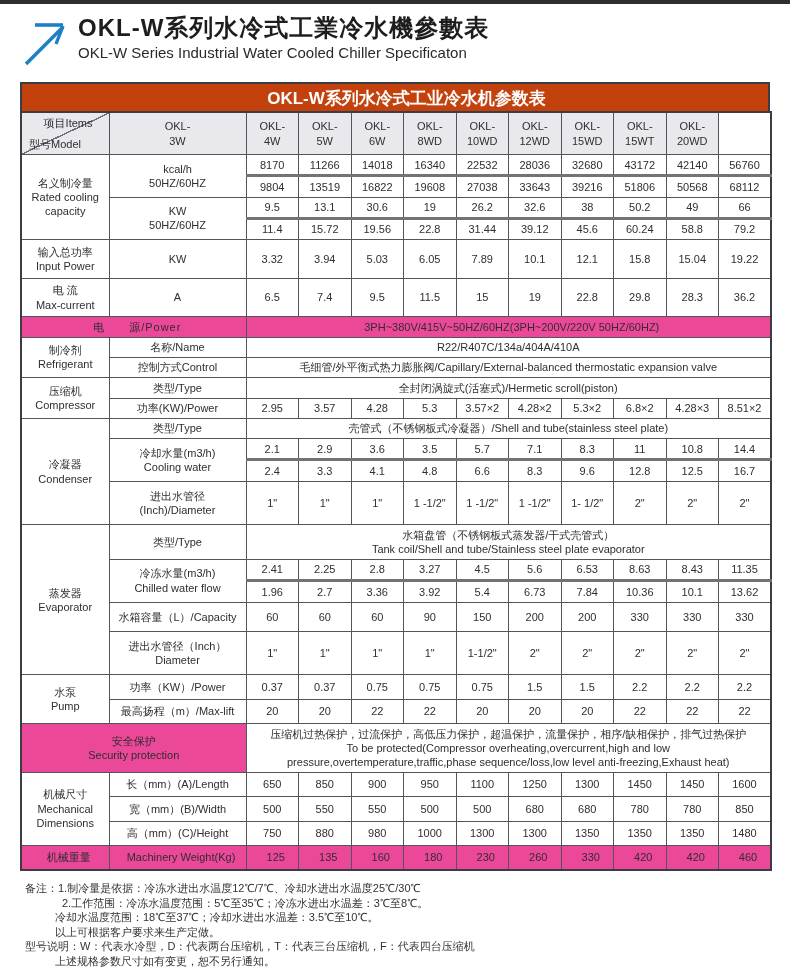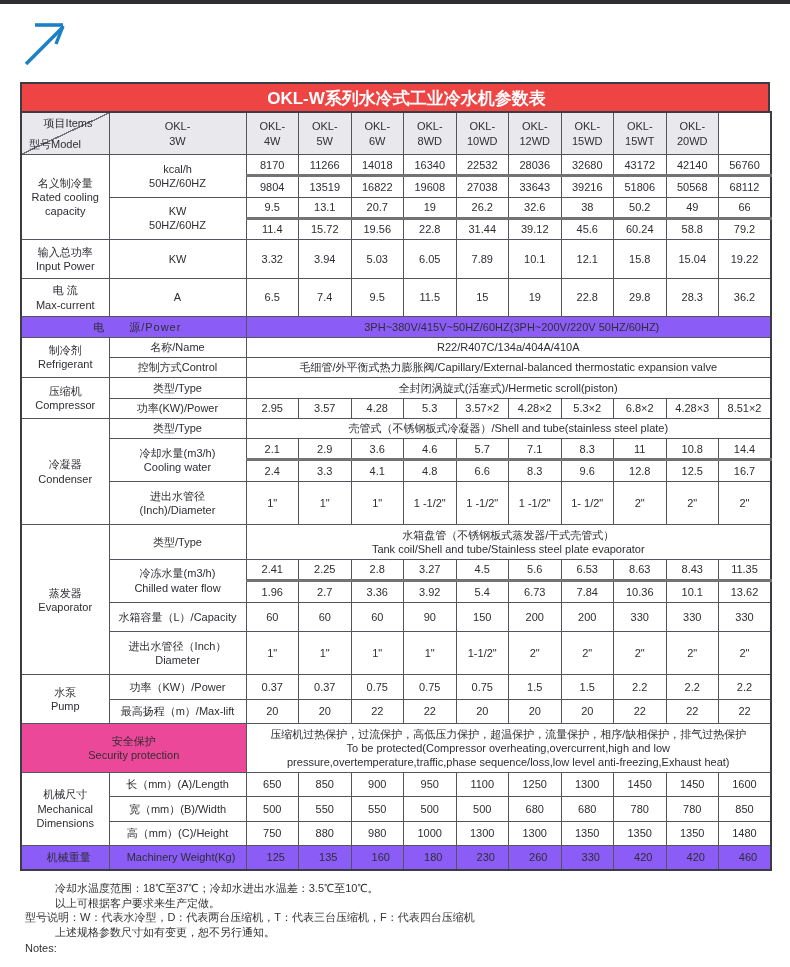--- a/index.html
+++ b/index.html
@@ -20,21 +20,21 @@
     white-space:pre-line;padding:2.5px 1px;line-height:1.3;font-weight:normal;color:#2e2e33;}
   tr.hdr th{background:#e9e9ed;height:36px;font-size:11px;margin-top:28px;}
   td.corner{position:relative;background:
     linear-gradient(to bottom right,transparent calc(50% - 0.7px),#70707a calc(50% - 0.7px),#70707a calc(50% + 0.7px),transparent calc(50% + 0.7px)),#e9e9ed;}
   .corner .cm{position:absolute;left:7px;bottom:3px;font-size:11px;}
   .corner .ci{position:absolute;right:16px;top:3px;font-size:11px;}
   td.lbl{}
   td.itm{}
   td.lft{text-align:left;padding:4px 4px 4px 6px;line-height:1.35;}
   td.pw{letter-spacing:1px;}
-  tr.gray td{background:#8b5cf6;padding-left:8px;}
+  tr.gray td{background:#ec4899;padding-left:8px;}
   td.gray2{background:#ec4899;}
   tr.sub td{border-top:3px solid #737373;}
   tr.tall td{padding-top:7px;padding-bottom:7px;}
   tr.med td{padding-top:4.5px;padding-bottom:4.5px;}
   
   .notes{margin:10px 0 0 25px;width:745px;}
   .note-line{font-size:11px;line-height:14.6px;color:#333336;}
   .ind-1{padding-left:30px;}
   .ind-2{padding-left:37px;}
 </style>
@@ -42,24 +42,28 @@
 <body>
 
 <div class="top-strip"></div>
 
 <div class="page-header">
   <svg class="logo" viewBox="0 0 52 52">
     <path d="M6 48 L43 11" stroke="#1b80c4" stroke-width="3.6" fill="none"></path>
     <path d="M15 9 L43 9" stroke="#1b80c4" stroke-width="3.6" fill="none"></path>
     <path d="M43 10 L36 28" stroke="#1b80c4" stroke-width="3.4" fill="none"></path>
   </svg>
+  <div class="titles">
+    <div class="title-zh">OKL-W系列水冷式工業冷水機參數表</div>
+    <div class="title-en">OKL-W Series Industrial Water Cooled Chiller Specificaton</div>
+  </div>
 </div>
 
 <div class="spec-wrap">
-  <div class="table-title" id="table-title" style="background: #ef4444; padding-left: 23px;">OKL-W系列水冷式工业冷水机参数表</div>
+  <div class="table-title" id="table-title" style="background: #c2410c; padding-left: 23px;">OKL-W系列水冷式工业冷水机参数表</div>
   <table class="spec" id="spec-table">
       <colgroup>
         <col style="width: 88px;">
         <col style="width: 137px;">
         <col style="width: 52.5px;">
         <col style="width: 52.5px;">
         <col style="width: 52.5px;">
         <col style="width: 52.5px;">
         <col style="width: 52.5px;">
         <col style="width: 52.5px;">
@@ -121,21 +125,21 @@
           <td>39216</td>
           <td>51806</td>
           <td>50568</td>
           <td>68112</td>
         </tr>
         <tr>
           <td class="itm" rowspan="2">KW
 50HZ/60HZ</td>
           <td>9.5</td>
           <td>13.1</td>
-          <td>20.7</td>
+          <td>30.6</td>
           <td>19</td>
           <td>26.2</td>
           <td>32.6</td>
           <td>38</td>
           <td>50.2</td>
           <td>49</td>
           <td>66</td>
         </tr>
         <tr class="sub">
           <td>11.4</td>
@@ -217,21 +221,21 @@
 Condenser</td>
           <td class="itm">类型/Type</td>
           <td class="span" colspan="10">壳管式（不锈钢板式冷凝器）/Shell and tube(stainless steel plate)</td>
         </tr>
         <tr>
           <td class="itm" rowspan="2">冷却水量(m3/h)
 Cooling water</td>
           <td>2.1</td>
           <td>2.9</td>
           <td>3.6</td>
-          <td>4.6</td>
+          <td>3.5</td>
           <td>5.7</td>
           <td>7.1</td>
           <td>8.3</td>
           <td>11</td>
           <td>10.8</td>
           <td>14.4</td>
         </tr>
         <tr class="sub">
           <td>2.4</td>
           <td>3.3</td>
@@ -407,20 +411,22 @@
           <td>330</td>
           <td>420</td>
           <td>420</td>
           <td>460</td>
         </tr>
       </tbody>
     </table>
 </div>
 
 <div class="notes" id="notes-zh">
+    <div class="note-line">备注：1.制冷量是依据：冷冻水进出水温度12℃/7℃、冷却水进出水温度25℃/30℃</div>
+    <div class="note-line ind-2">2.工作范围：冷冻水温度范围：5℃至35℃；冷冻水进出水温差：3℃至8℃。</div>
     <div class="note-line ind-1">冷却水温度范围：18℃至37℃；冷却水进出水温差：3.5℃至10℃。</div>
     <div class="note-line ind-1">以上可根据客户要求来生产定做。</div>
     <div class="note-line">型号说明：W：代表水冷型，D：代表两台压缩机，T：代表三台压缩机，F：代表四台压缩机</div>
     <div class="note-line ind-1">上述规格参数尺寸如有变更，恕不另行通知。</div>
   </div>
 <div class="notes" id="notes-en" style="margin-top:2px;">
     <div class="note-line">Notes:</div>
   </div>
 
 </body></html>

